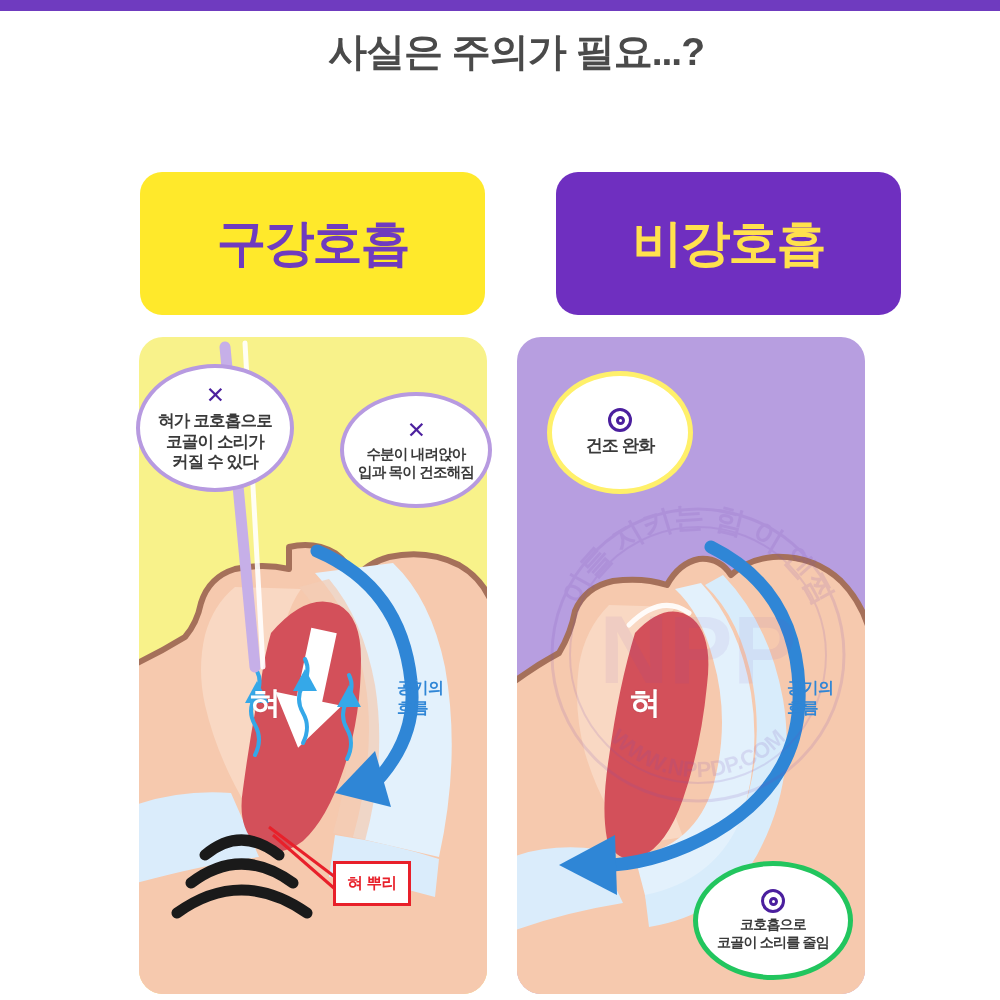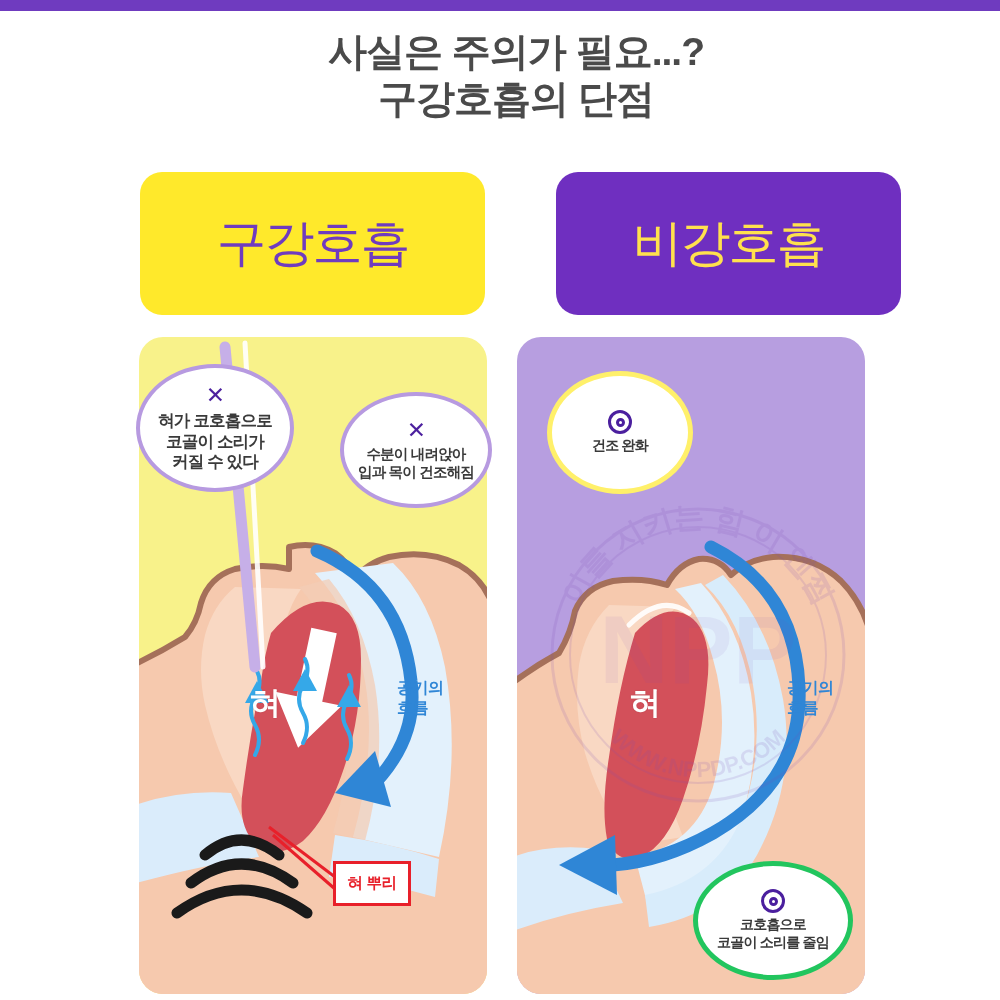--- a/index.html
+++ b/index.html
@@ -23,21 +23,21 @@
     line-height:47px;
     letter-spacing:-1px;
   }
   .title .line{ display:block;padding-left:32px; }
 
   
   .badge{
     position:absolute;
     border-radius:22px;
     display:flex; align-items:center; justify-content:center;
-    font-weight:normal;
+    font-weight:bold;
     font-size:50px;
     letter-spacing:-2px;
   }
   .badge.left{
     left:140px; top:172px; width:345px; height:143px;
     background:#ffe92b; color:#6f3bbf;
   }
   .badge.right{
     left:516px; top:172px; width:345px; height:143px;
     background:#6f2fc0; color:#ffe14d;margin-left:40px;
@@ -82,21 +82,21 @@
     font-size:16.5px; letter-spacing:-0.8px;
   }
   .b2{
     left:340px; top:392px; width:152px; height:116px;
     border:4px solid #b79ae0; border-radius:50%;
     font-size:14.5px; letter-spacing:-0.8px;
   }
   .b3{
     left:547px; top:371px; width:146px; height:123px;
     border:5px solid #fff06a; border-radius:50%;
-    font-size:14px; letter-spacing:-0.8px;
+    font-size:17px; letter-spacing:-0.8px;
   }
   .b4{
     left:693px; top:861px; width:160px; height:119px;
     border:5px solid #22c55e; border-radius:50%;
     font-size:14px; letter-spacing:-0.8px;
   }
   .xmark{ color:#4b1f9e; font-size:23px; font-weight:bold; }
   .omark{
     width:24px; height:24px; border-radius:50%;
     border:3.5px solid #4b1f9e;
@@ -141,21 +141,20 @@
   }
   .watermark svg{ display:block; }
 </style>
 </head>
 <body>
 
 <div class="topbar"></div>
 
 <div class="title">
   <span class="line">사실은 주의가 필요...?</span>
-  <span class="line">구강호흡의 단점</span>
 </div>
 
 <div class="badge left">
   <span>구강호흡</span>
 </div>
 <div class="badge right">
   <span>비강호흡</span>
 </div>
 
 <div class="panel left">

